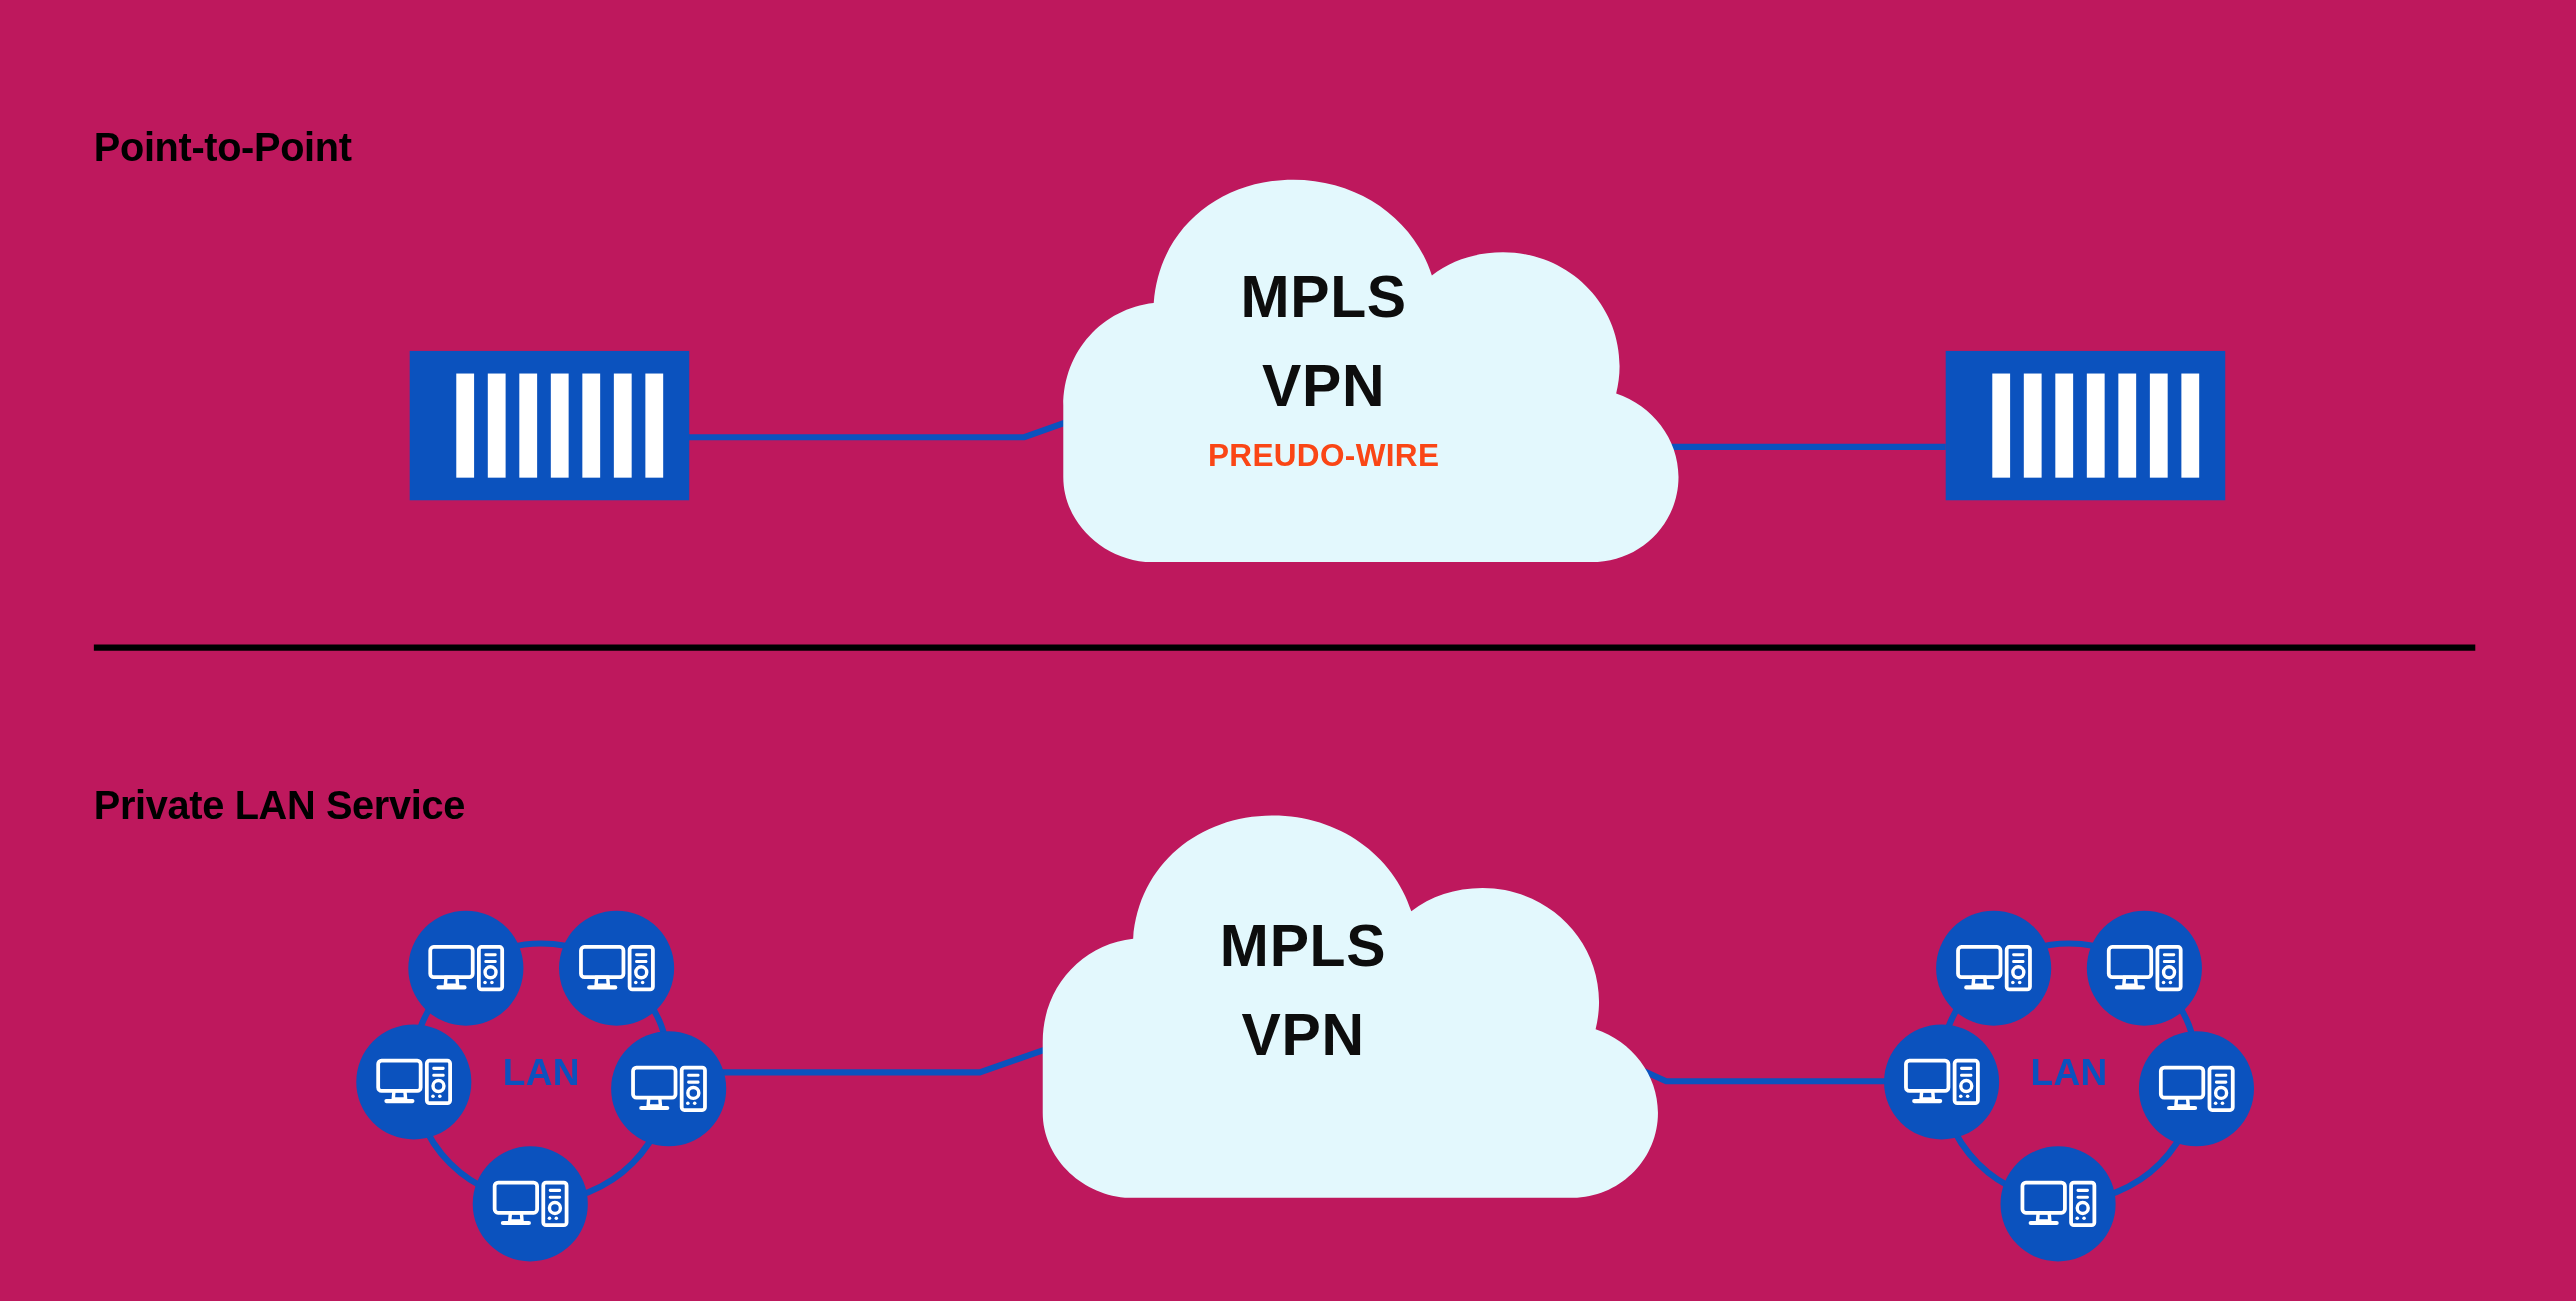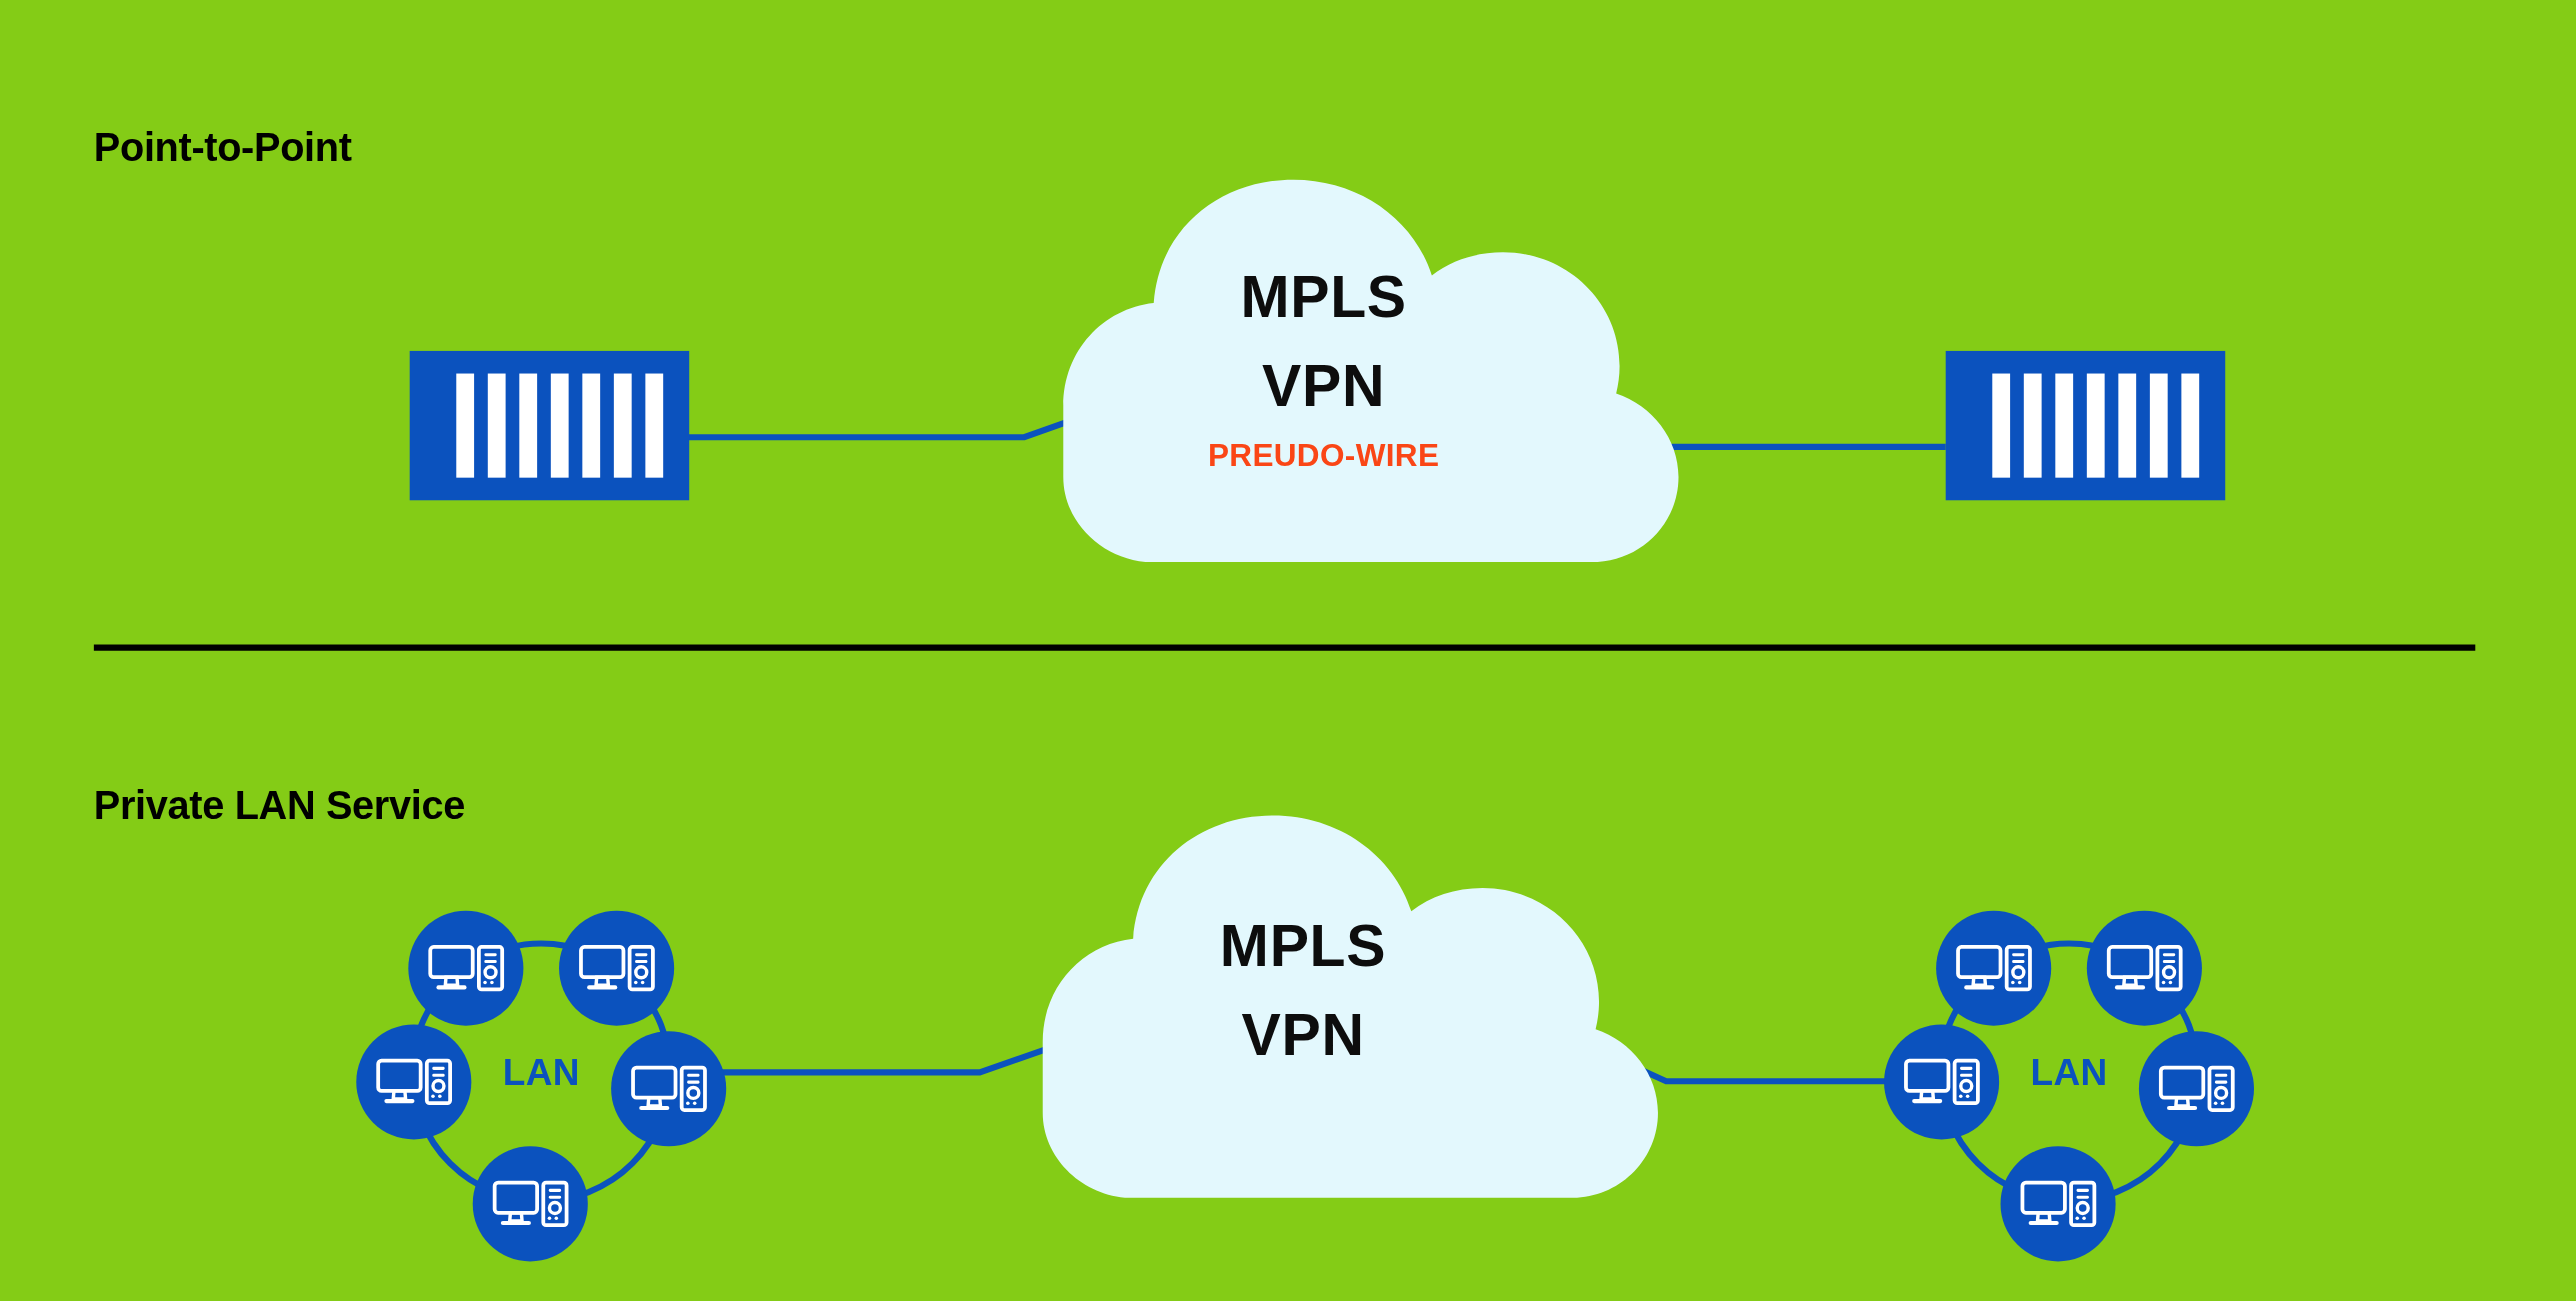--- a/index.html
+++ b/index.html
@@ -10,21 +10,21 @@
   body {
     width: 2576px;
     height: 1302px;
     font-family: "Liberation Sans", sans-serif;
     overflow: hidden;
   }
   #stage {
     position: relative;
     width: 2576px;
     height: 1302px;
-    background: #84cc16;
+    background: #be185d;
     text-decoration: underline;
   }
   .diagram-svg {
     position: absolute;
     top: 0;
     left: 0;
     width: 2576px;
     height: 1302px;
   }
   .section-title {

